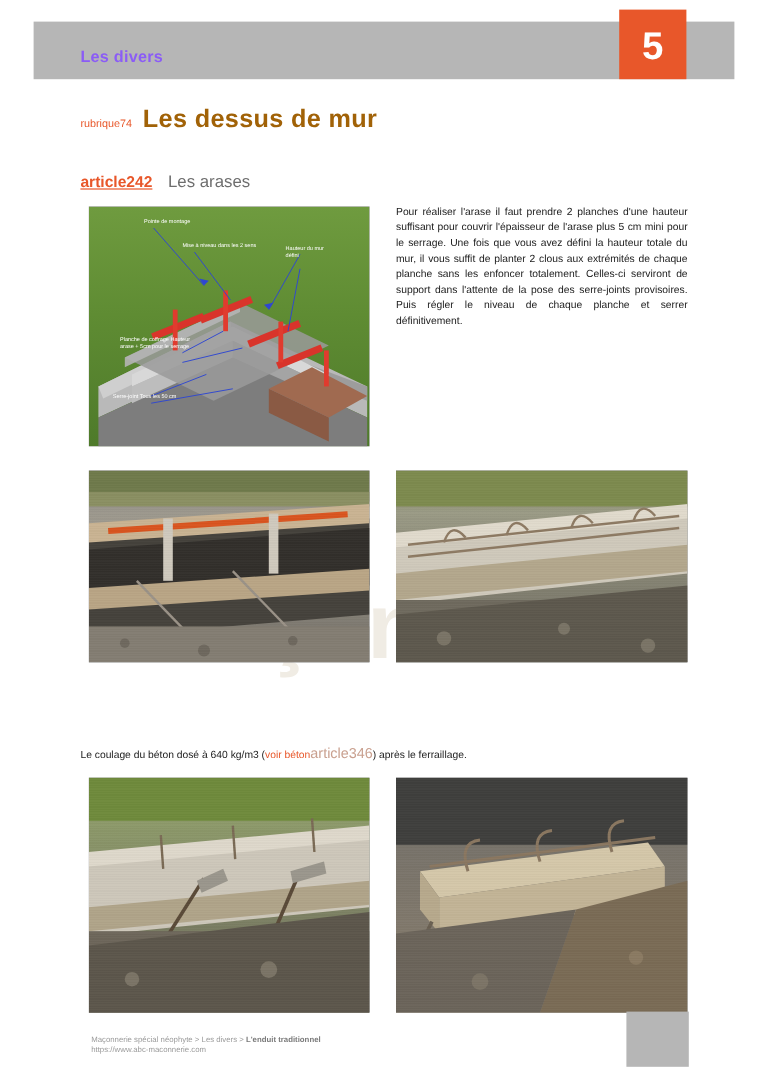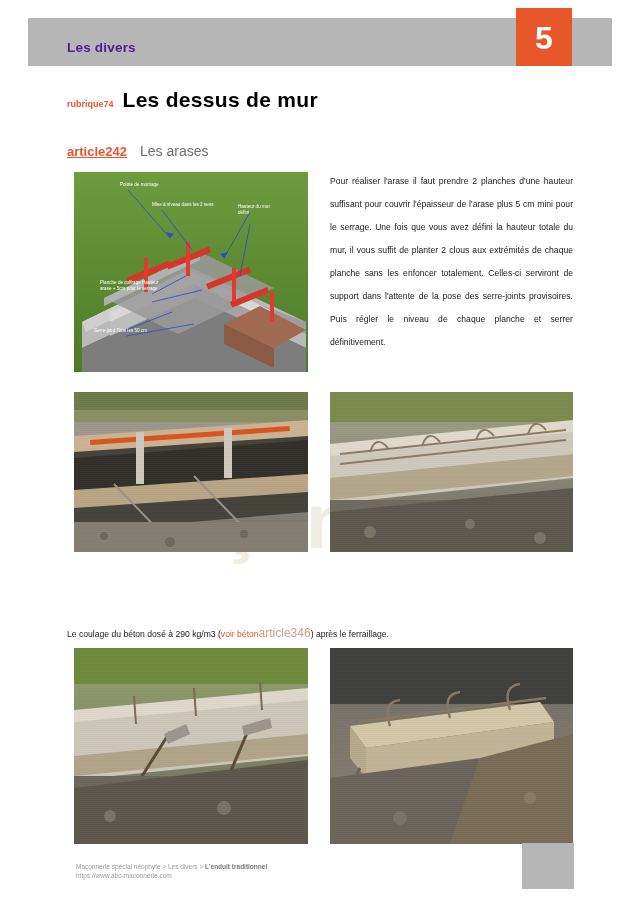--- a/index.html
+++ b/index.html
@@ -27,21 +27,21 @@
     left: 28px; top: 18px;
     width: 584px;
     height: 48px;
     background: #b6b6b6;
   }
   .header-title {
     position: absolute;
     left: 67px; top: 40px;
     font-size: 13.5px;
     font-weight: bold;
-    color: #4c1d95;
+    color: #8b5cf6;
     letter-spacing: 0.2px;
   }
   .chapter-box {
     position: absolute;
     left: 516px; top: 8px;
     width: 56px;
     height: 58px;
     background: #e8572a;
   }
   .chapter-num {
@@ -56,21 +56,21 @@
   
   .rubrique-row {
     position: absolute;
     left: 67px; top: 88px;
     display: flex;
     align-items: baseline;
   }
   .rubrique-title {
     font-size: 21px;
     font-weight: bold;
-    color: #000000;
+    color: #a16207;
     margin-left: 9px;
     letter-spacing: 0.3px;
   }
   
   .article-row {
     position: absolute;
     left: 67px; top: 143px;
     display: flex;
     align-items: baseline;
   }
@@ -82,21 +82,21 @@
   }
   .article-title {
     font-size: 14px;
     color: #6e6e6e;
     margin-left: 13px;
   }
   
   .para {
     position: absolute;
     font-size: 8.6px;
-    line-height: 23px;
+    line-height: 13px;
     color: #1a1a1a;
     text-align: justify;
   }
   .para-right {
     left: 330px; top: 170px;
     width: 243px;
   }
   .para-mid {
     left: 67px; top: 570px;
     width: 506px;
@@ -188,21 +188,21 @@
   <div class="header-bar"></div>
   <div class="header-title">Les divers</div>
   <div class="chapter-box"></div>
   <div class="chapter-num">5</div>
 
   <div class="rubrique-row">
     <span>rubrique74</span>
     <span class="rubrique-title">Les dessus de mur</span>
   </div>
 
-  <style>.rubrique-row > span:first-child{font-size:9px;color:#e8572a;font-weight:bold;}</style>
+  <style>.rubrique-row > span:first-child{font-size:9px;color:#e8572a;font-weight:normal;}</style>
 
   <div class="article-row">
     <span class="article-tag">article242</span>
     <span class="article-title">Les arases</span>
   </div>
 
   <div class="watermark">abc-maçonnerie</div>
 
   <div class="para para-right">Pour réaliser l'arase il faut prendre 2 planches d'une hauteur suffisant pour couvrir l'épaisseur de l'arase plus 5 cm mini pour le serrage. Une fois que vous avez défini la hauteur totale du mur, il vous suffit de planter 2 clous aux extrémités de chaque planche sans les enfoncer totalement. Celles-ci serviront de support dans l'attente de la pose des serre-joints provisoires. Puis régler le niveau de chaque planche et serrer définitivement.</div>
 
@@ -343,21 +343,21 @@
       <polygon points="0,120 243,96 243,160 0,160" fill="#5d584d"></polygon>
       <circle cx="40" cy="140" r="6" fill="#7a7466"></circle>
       <circle cx="140" cy="132" r="5" fill="#7a7466"></circle>
       <circle cx="210" cy="146" r="6" fill="#7a7466"></circle>
     </svg>
     <div class="grain"></div>
   </div>
 
 
   <div class="para para-beton">
-    <span>Le coulage du béton dosé à 290 kg/m3 (</span><span class="link-orange">voir béton</span><span class="link-ref">article346</span><span>) après le ferraillage.</span>
+    <span>Le coulage du béton dosé à 640 kg/m3 (</span><span class="link-orange">voir béton</span><span class="link-ref">article346</span><span>) après le ferraillage.</span>
   </div>
 
   <div class="fig fig-4">
     <svg viewBox="0 0 234 196" preserveAspectRatio="none" width="234" height="196">
       <defs>
         <linearGradient id="p4bg" x1="0" y1="0" x2="0" y2="1">
           <stop offset="0%" stop-color="#6e8a3f"></stop>
           <stop offset="18%" stop-color="#8d9a6a"></stop>
           <stop offset="100%" stop-color="#6b665c"></stop>
         </linearGradient>

